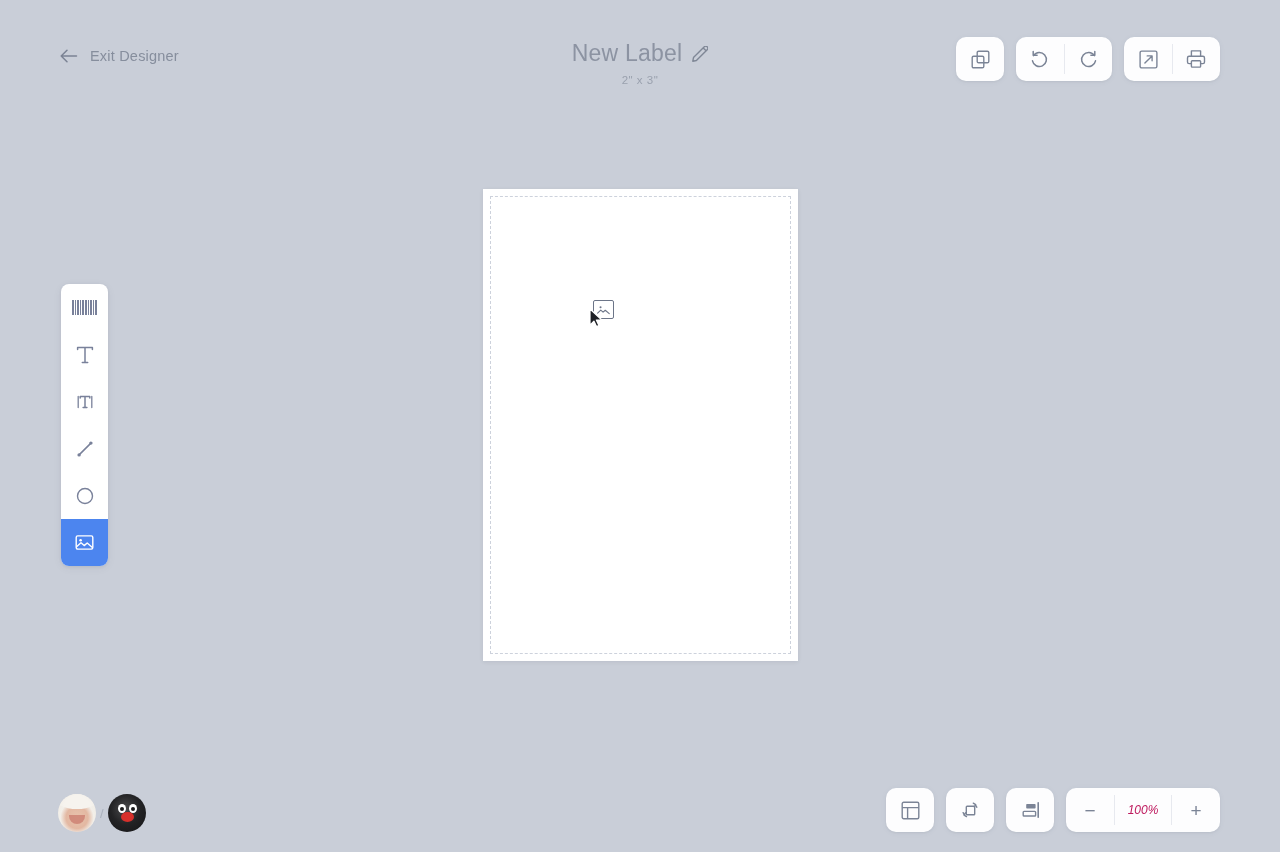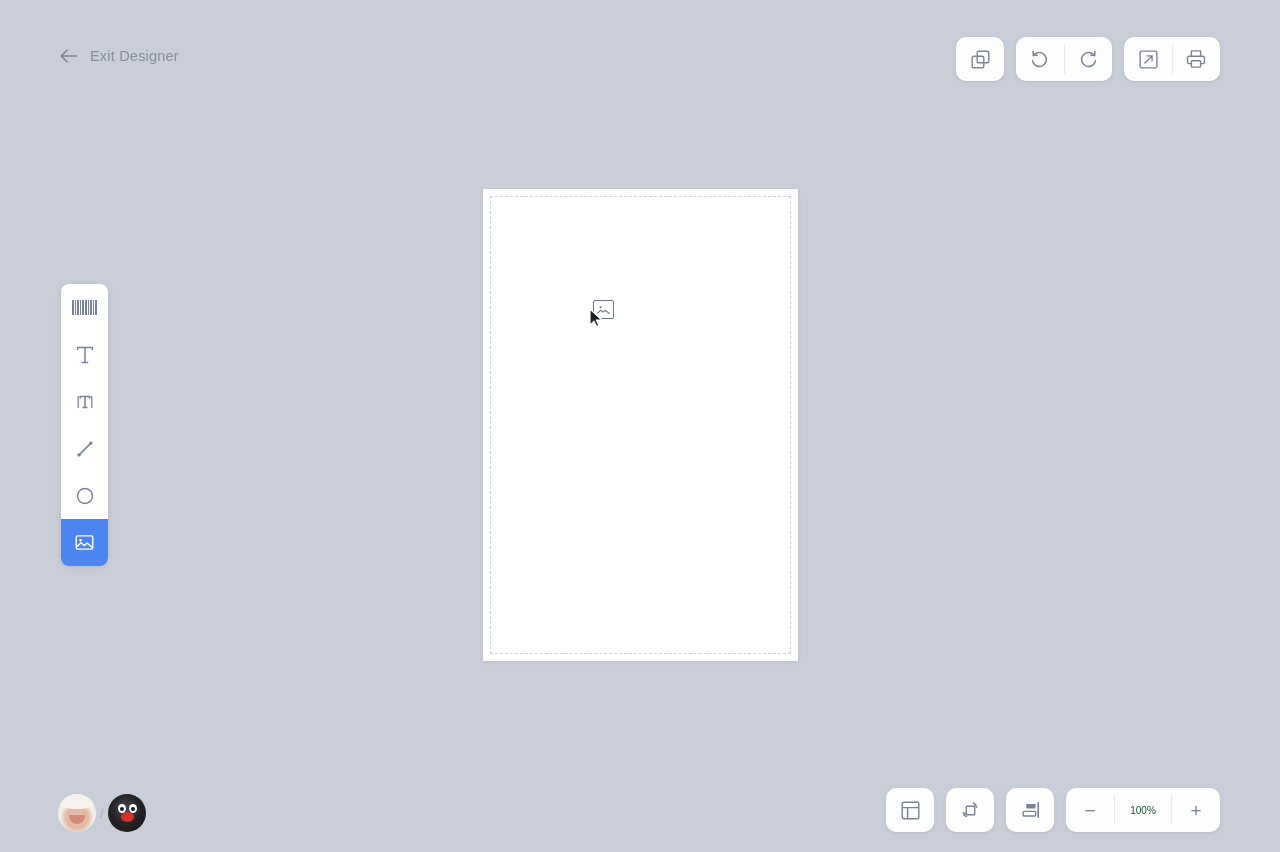--- a/index.html
+++ b/index.html
@@ -304,25 +304,26 @@
     color: #7b8496;
     background: transparent;
     border: none;
     position: relative;
   }
   .zoom-value {
     min-width: 58px;
     display: flex;
     align-items: center;
     justify-content: center;
-    font-size: 10px;
-    color: #14532d;
+    font-size: 12px;
+    color: #be185d;
     position: relative;
     cursor: pointer;
     user-select: none;
+    font-style: italic;
   }
   .zoom-value::before,
   .zoom-value::after {
     content: "";
     position: absolute;
     top: 7px; bottom: 7px;
     width: 1px;
     background: #e7e9ef;
   }
   .zoom-value::before { left: 0; }
@@ -335,20 +336,31 @@
 
   <div class="exit-designer">
     <span class="arrow-icon">
       <svg width="19" height="16" viewBox="0 0 19 16" fill="none">
         <path d="M17.5 8H2.2M2.2 8L8 2.2M2.2 8L8 13.8" stroke="currentColor" stroke-width="1.5" stroke-linecap="round" stroke-linejoin="round"></path>
       </svg>
     </span>
     <span class="label">Exit Designer</span>
   </div>
 
+  <div class="title-block">
+    <div class="title-row">
+      <span class="doc-title">New Label</span>
+      <span style="display:block;cursor:pointer;">
+        <svg class="edit-pencil" viewBox="0 0 16 16" fill="none">
+          <path d="M11.2 1.9l2.9 2.9M12.3 0.8a1.55 1.55 0 0 1 2.9 2.9L4.4 14.5 0.8 15.2l0.7-3.6L12.3 0.8z" stroke="currentColor" stroke-width="1.4" stroke-linecap="round" stroke-linejoin="round"></path>
+        </svg>
+      </span>
+    </div>
+    <div class="doc-size">2" x 3"</div>
+  </div>
 
   <div class="top-tools">
 
     <div class="tool-group">
       <button class="tool-btn">
         <span>
           <svg width="19" height="19" viewBox="0 0 19 19" fill="none">
             <rect x="6.2" y="1.2" width="11.6" height="11.6" rx="1.4" stroke="currentColor" stroke-width="1.4"></rect>
             <rect x="1.2" y="6.2" width="11.6" height="11.6" rx="1.4" stroke="currentColor" stroke-width="1.4"></rect>
           </svg>

